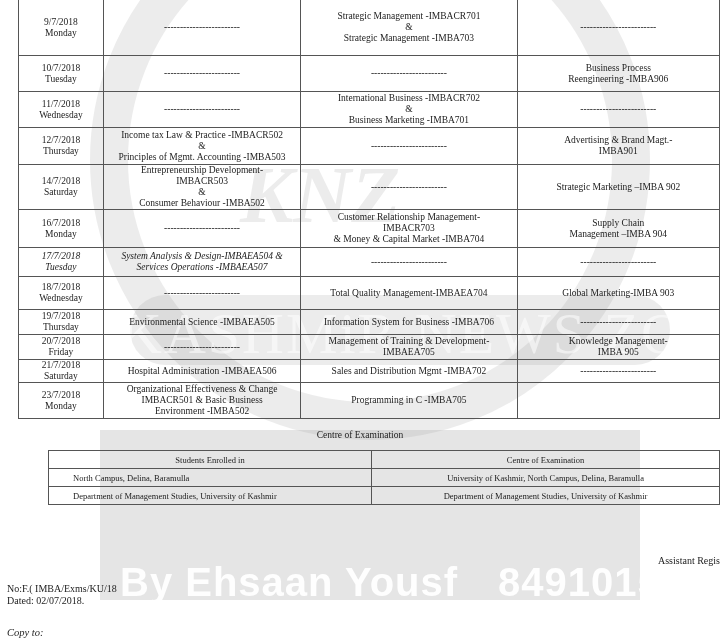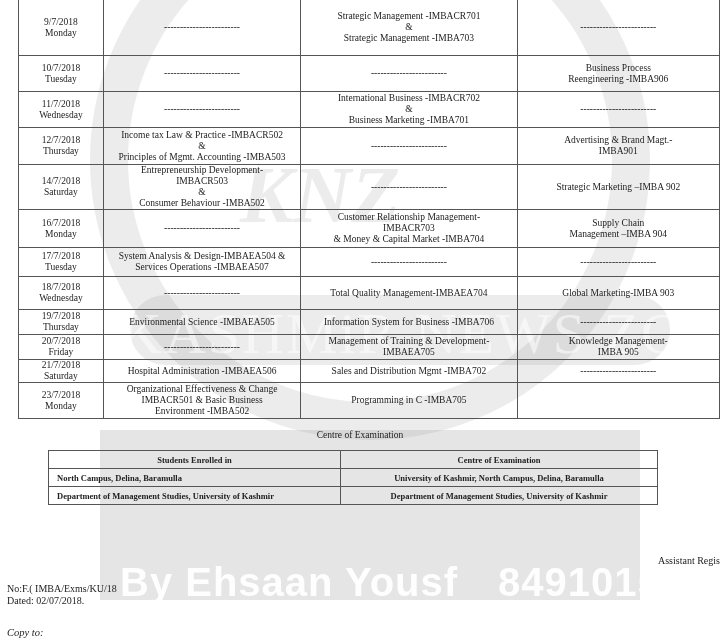--- a/index.html
+++ b/index.html
@@ -51,21 +51,21 @@
 
   .centre-title {
     position:absolute; top:430px; left:0; width:720px; text-align:center;
     font-size:9.5px; z-index:1;
   }
   table.centre {
     position:absolute; left:48px; top:450px; z-index:1;
     border-collapse:collapse; font-size:8.5px; line-height:10px;
   }
   table.centre td, table.centre th {
-    border:1px solid #555; font-weight:bold; padding:3px 8px; height:11px;
+    border:1px solid #555; font-weight:normal; padding:3px 24px; height:11px;
   }
   table.centre th { text-align:center; }
   .cl { width:275px; text-align:left; }
   .cr { width:300px; text-align:center; }
 
   .signature { position:absolute; left:658px; top:555px; font-size:10px; white-space:nowrap; z-index:1; }
   .ref { position:absolute; left:7px; top:583px; font-size:10px; line-height:12px; z-index:1; }
   .copyto { position:absolute; left:7px; top:627px; font-size:10.5px; font-style:italic; z-index:1; }
 </style>
 </head>
@@ -177,21 +177,21 @@
         <td class="c-b">
           <span class="ln">Customer Relationship Management-</span>
           <span class="ln">IMBACR703</span>
           <span class="ln">&amp; Money &amp; Capital Market -IMBA704</span>
         </td>
         <td class="c-c">
           <span class="ln">Supply Chain</span>
           <span class="ln">Management –IMBA 904</span>
         </td>
       </tr>
-      <tr style="height: 29px;">
+      <tr style="height: 29px; font-style: italic;">
         <td class="c-date">
           <span class="ln">17/7/2018</span>
           <span class="ln">Tuesday</span>
         </td>
         <td class="c-a">
           <span class="ln">System Analysis &amp; Design-IMBAEA504 &amp;</span>
           <span class="ln">Services Operations -IMBAEA507</span>
         </td>
         <td class="c-b">
           <span class="ln">------------------------</span>

